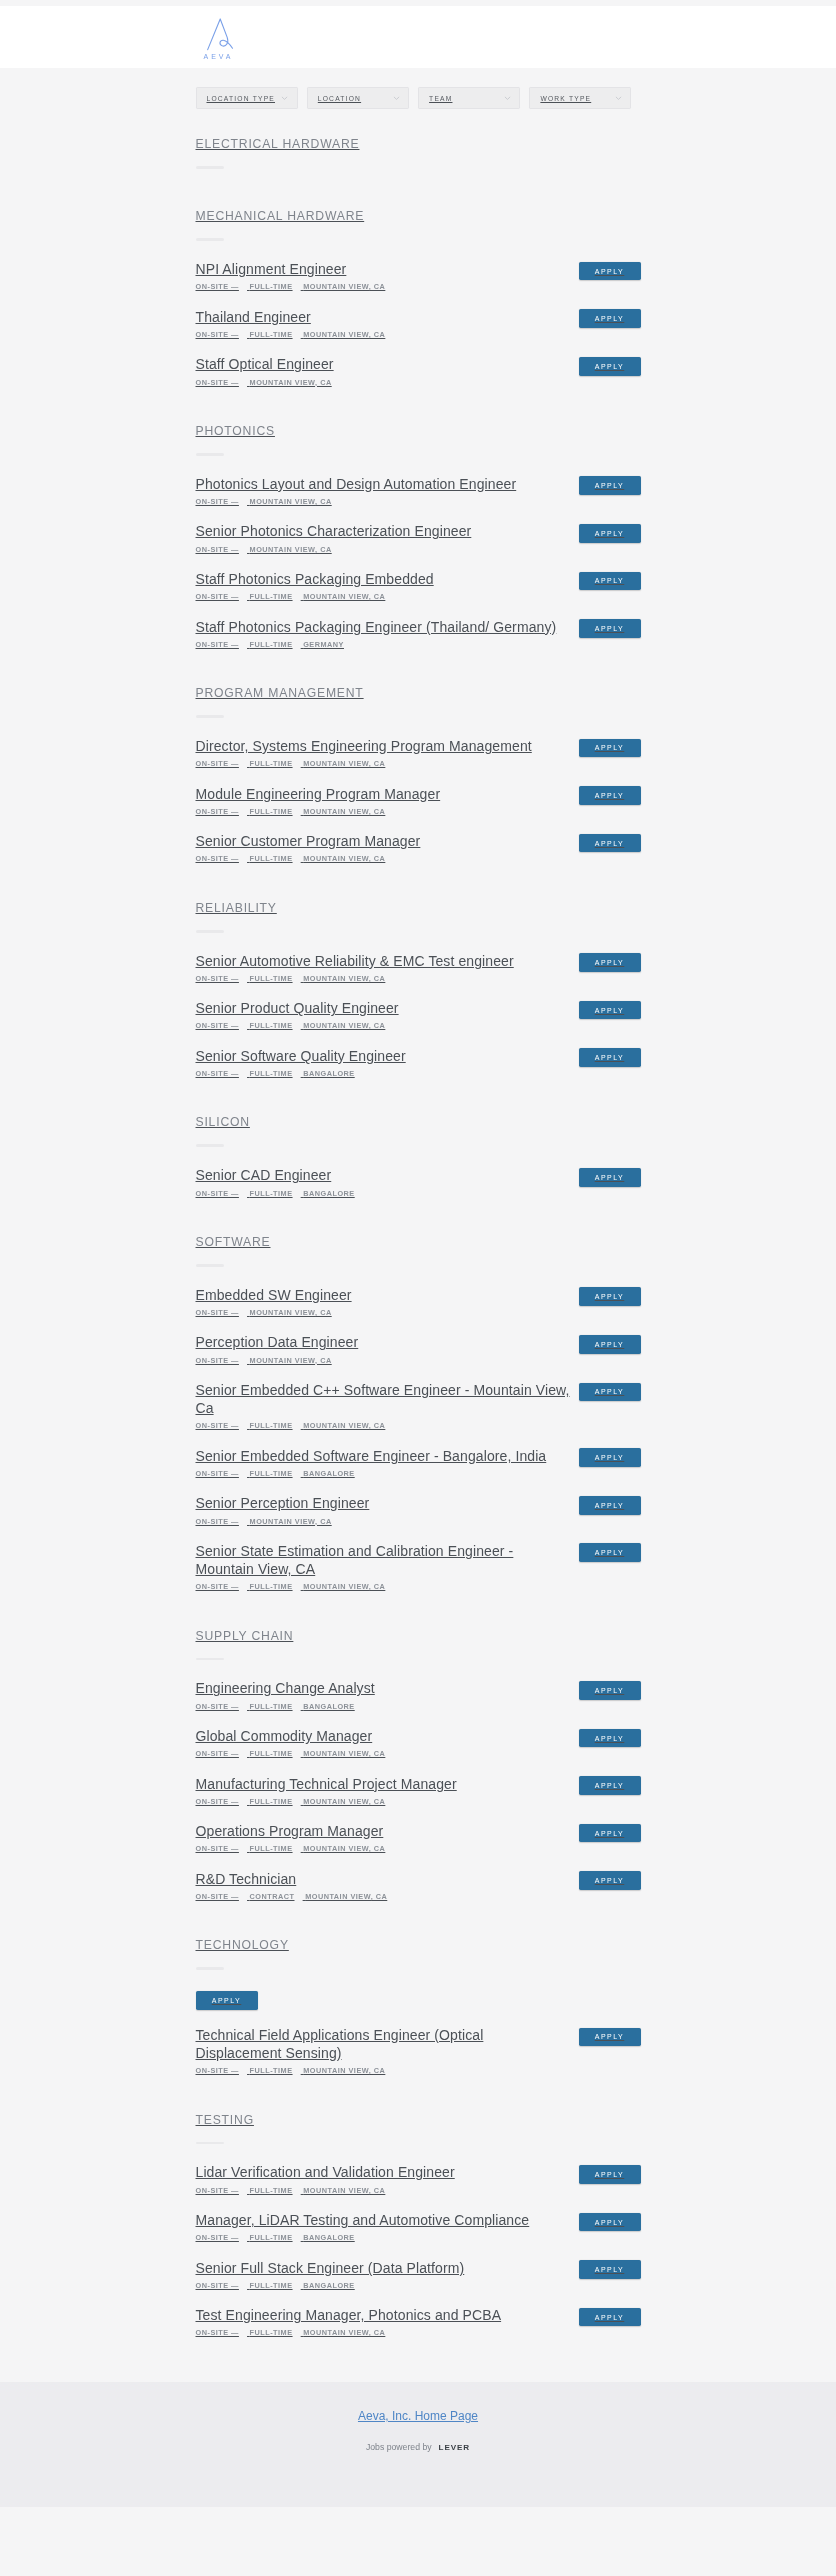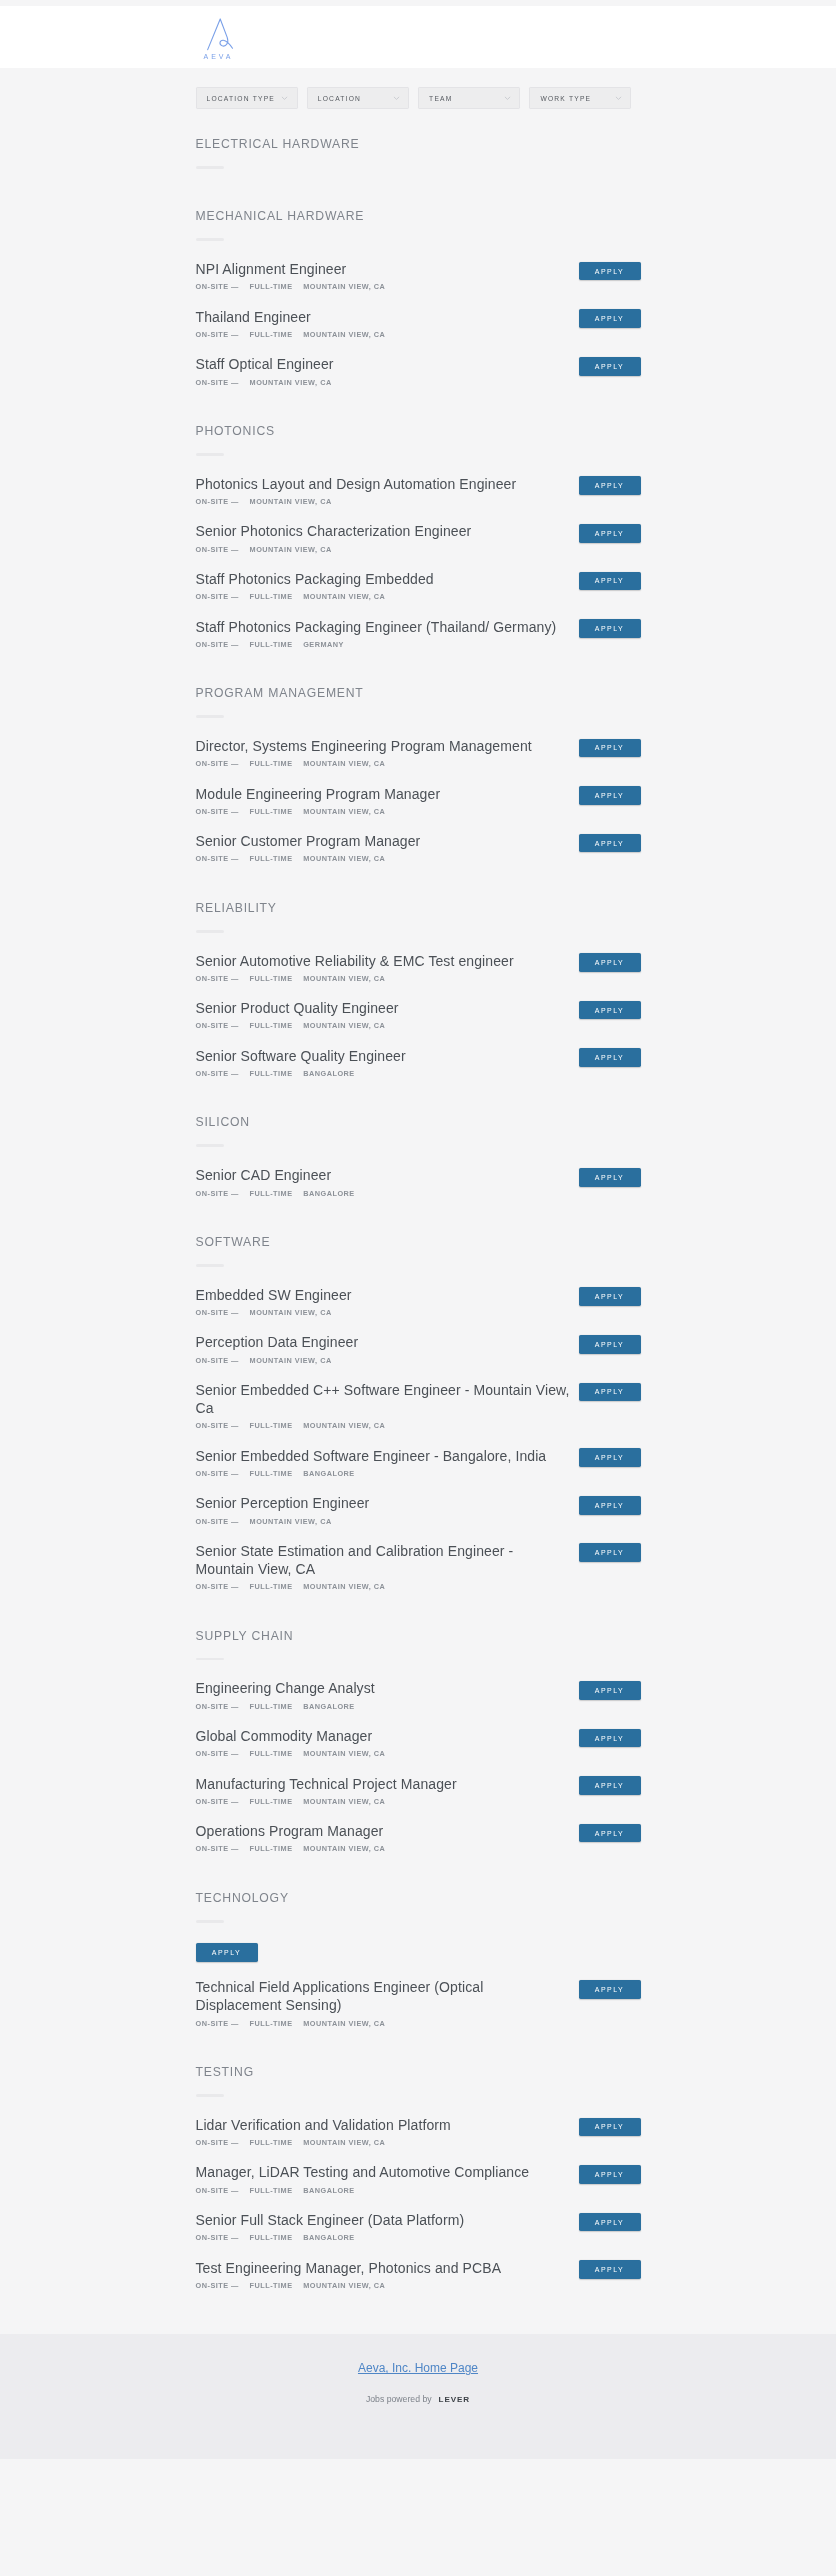--- a/index.html
+++ b/index.html
@@ -3,21 +3,21 @@
 <meta charset="utf-8">
 <style>
   * { box-sizing: border-box; }
   html, body { margin: 0; padding: 0; }
   body {
     background: #f5f5f6;
     font-family: "Liberation Sans", sans-serif;
     color: #4b5056;
     width: 836px;
   }
-  .container { width: 445px; margin: 6px auto; }
+  .container { width: 445px; margin: 6px auto; text-decoration: underline; }
 
   
   .site-header { background: #ffffff; height: 62px; }
   .logo {
     display: inline-block; margin-left: 8.1px; padding-top: 10.5px;
     text-decoration: none; cursor: pointer;
   }
   .logo svg { display: block; margin-left: 2.3px; }
   .logo-text {
     display: block; margin-top: 2.3px; color: #7aa0e8;
@@ -454,20 +454,31 @@
       <a class="job-title">Operations Program Manager</a>
       <div class="meta">
         <span class="m-workplace">ON-SITE —</span>
         <span class="m-commit">FULL-TIME</span>
         <span class="m-loc">MOUNTAIN VIEW, CA</span>
       </div>
     </div>
     <a class="apply-btn">APPLY</a>
   </div>
 
+  <div class="job">
+    <div class="job-info">
+      <a class="job-title">R&amp;D Technician</a>
+      <div class="meta">
+        <span class="m-workplace">ON-SITE —</span>
+        <span class="m-commit">CONTRACT</span>
+        <span class="m-loc">MOUNTAIN VIEW, CA</span>
+      </div>
+    </div>
+    <a class="apply-btn">APPLY</a>
+  </div>
 </div>
   </section>
 
   <section class="section">
     <h2 class="section-title">TECHNOLOGY</h2>
     <div class="divider"></div>
     <div class="jobs">
   <div class="job">
     <a class="apply-btn">APPLY</a>
   </div>
@@ -485,21 +496,21 @@
   </div>
 </div>
   </section>
 
   <section class="section">
     <h2 class="section-title">TESTING</h2>
     <div class="divider"></div>
     <div class="jobs">
   <div class="job">
     <div class="job-info">
-      <a class="job-title">Lidar Verification and Validation Platform</a>
+      <a class="job-title">Lidar Verification and Validation Engineer</a>
       <div class="meta">
         <span class="m-workplace">ON-SITE —</span>
         <span class="m-commit">FULL-TIME</span>
         <span class="m-loc">MOUNTAIN VIEW, CA</span>
       </div>
     </div>
     <a class="apply-btn">APPLY</a>
   </div>
 
   <div class="job">

